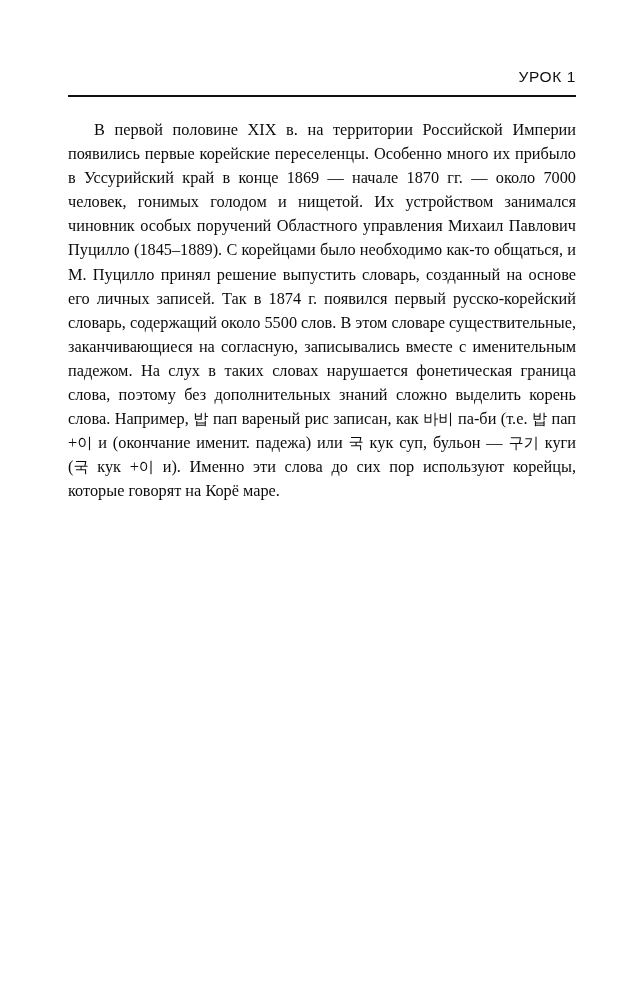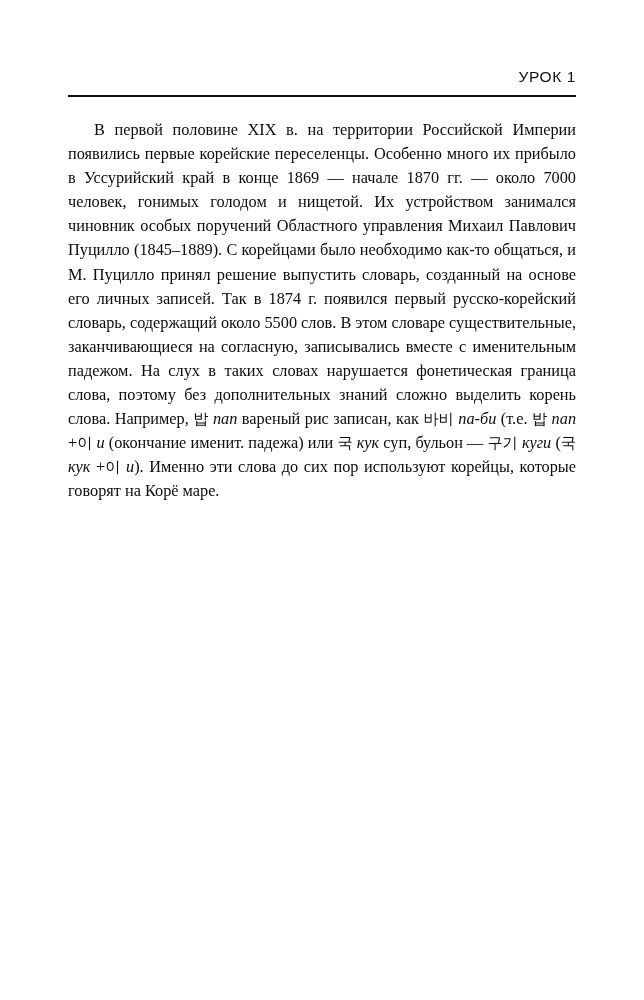--- a/index.html
+++ b/index.html
@@ -56,21 +56,20 @@
     line-height: 24.1px;
     text-align: justify;
     text-justify: inter-word;
     color: #0b0b0b;
   }
   .body-text p {
     margin: 0;
     text-indent: 26px;
   }
   .it {
-    font-style: italic;
   }
   .hangul {
     font-family: "DejaVu Sans", sans-serif;
     font-style: normal;
     font-size: 15.2px;
   }
 </style>
 </head>
 <body>
 

